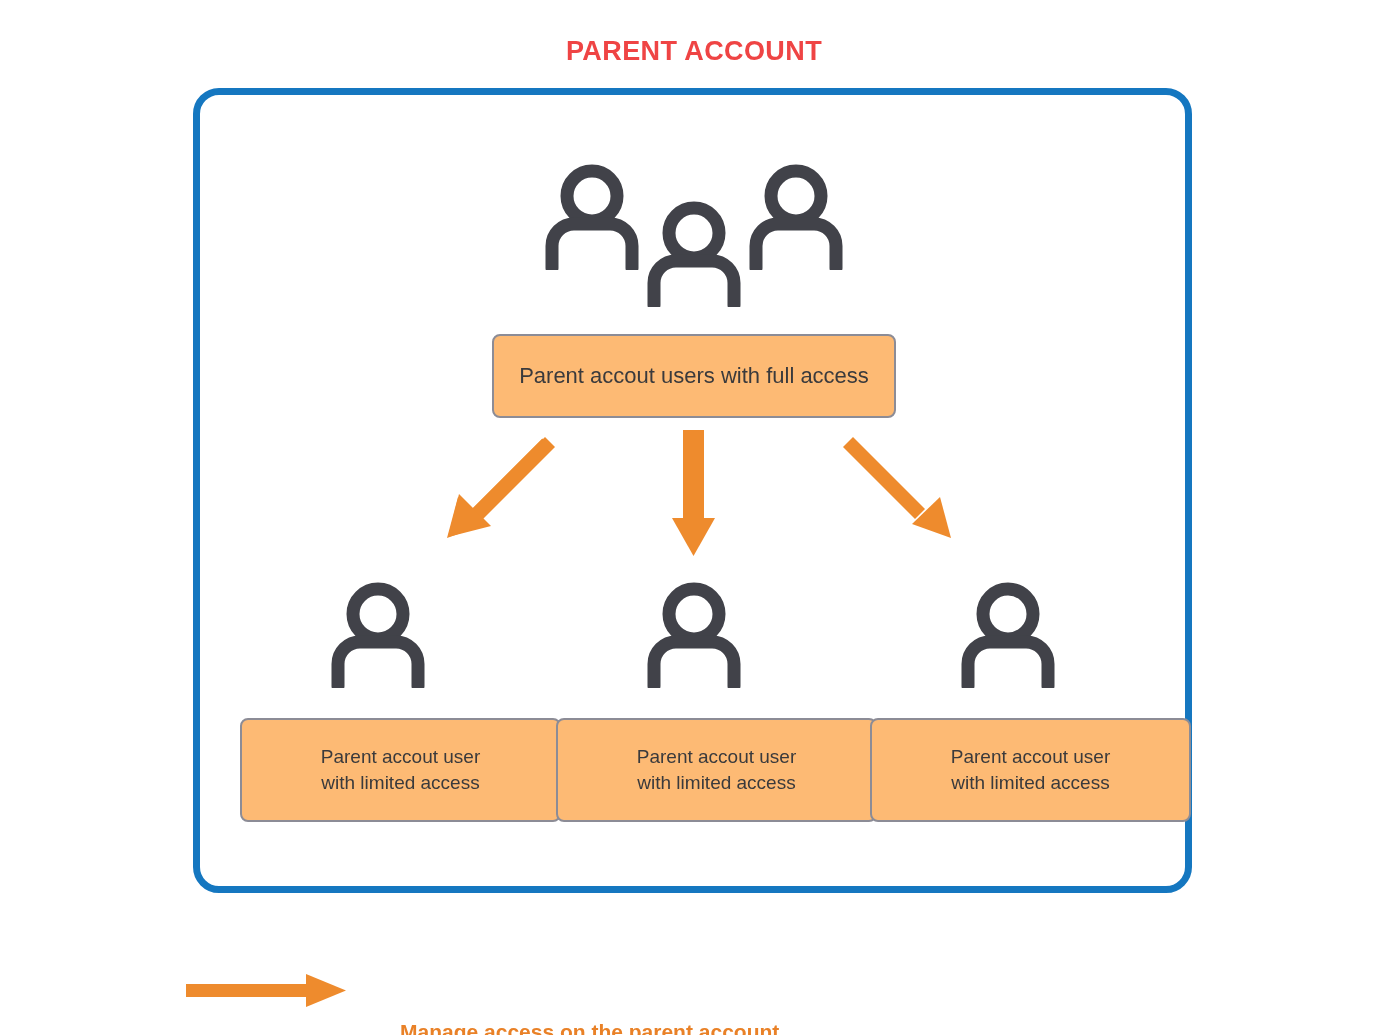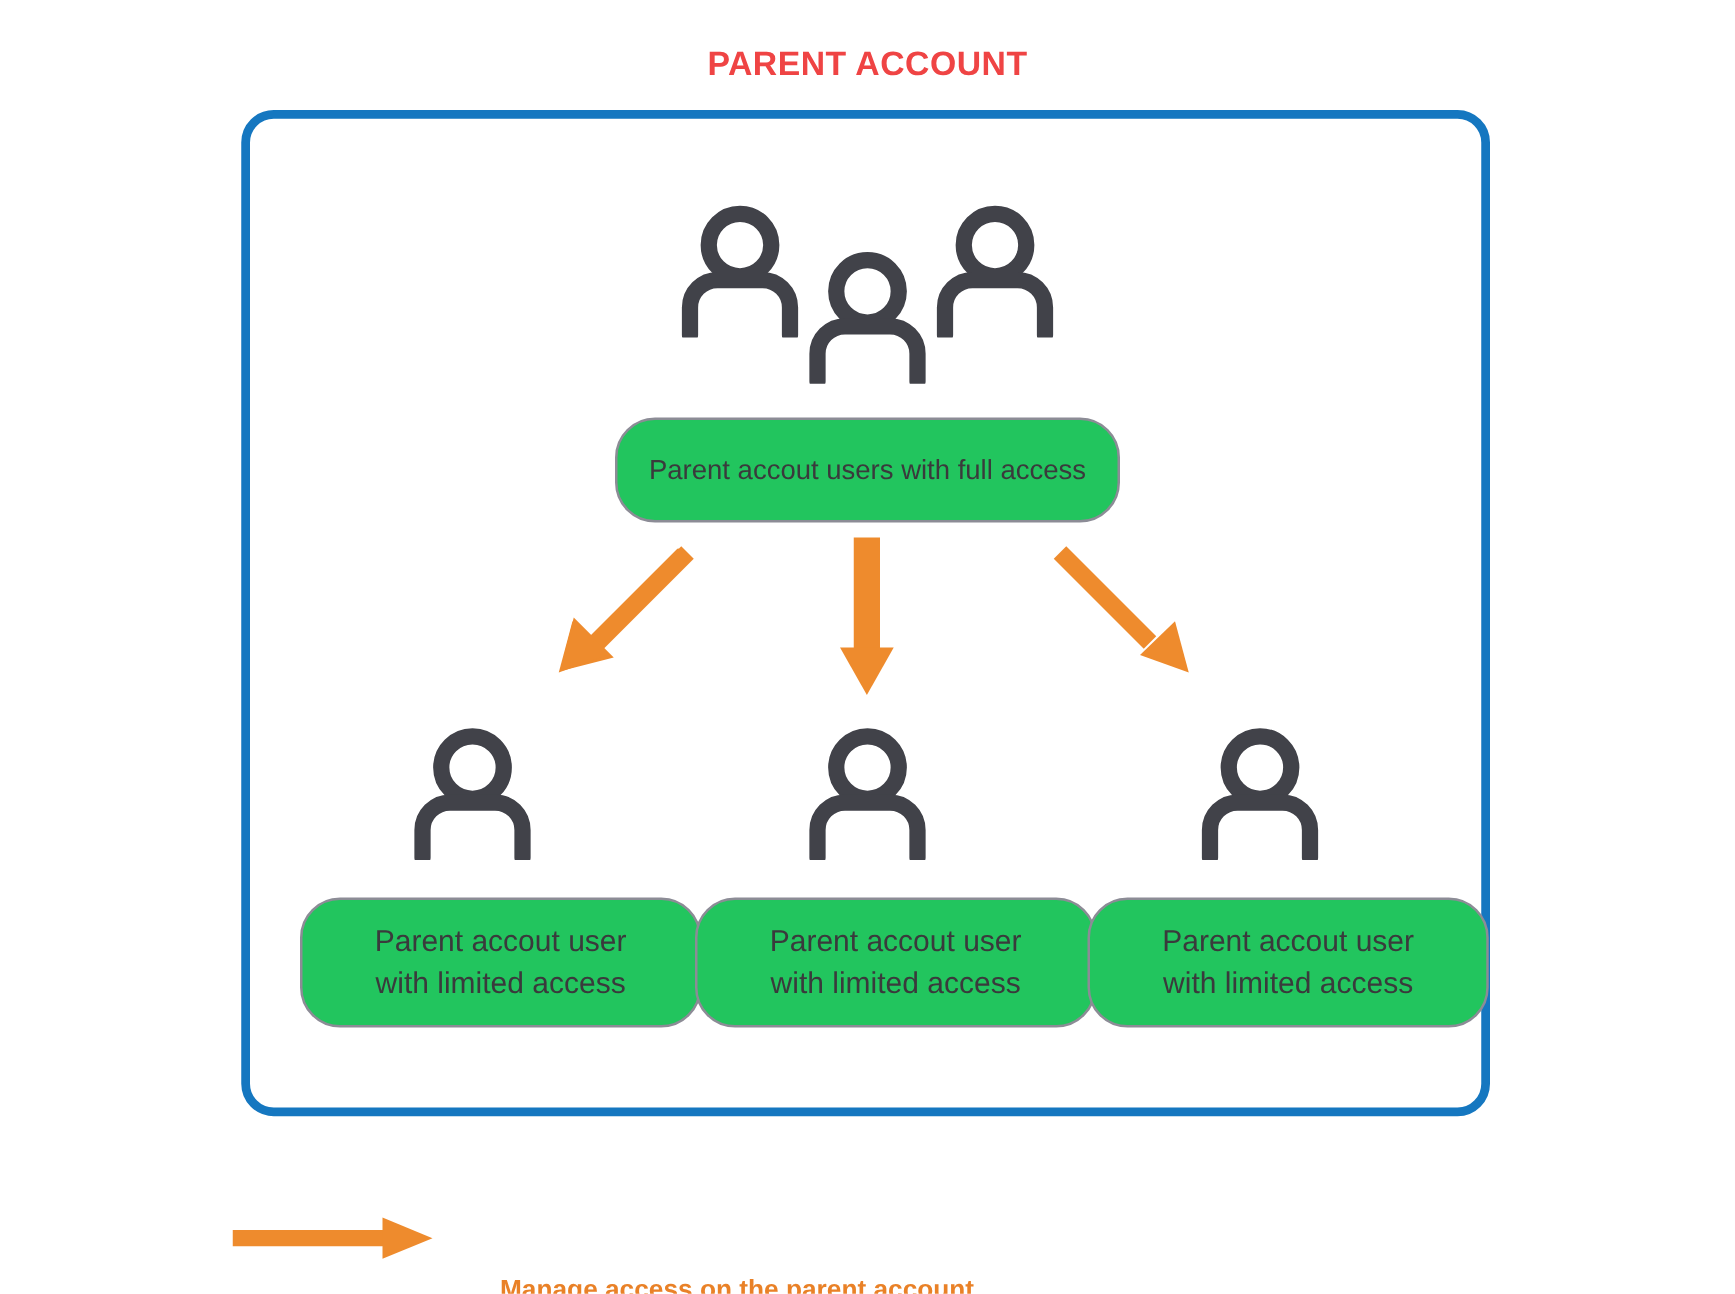--- a/index.html
+++ b/index.html
@@ -72,22 +72,22 @@
   }
   .pi-left   { left: 322px; }
   .pi-center { left: 638px; }
   .pi-right  { left: 952px; }
 
   
   .label-box {
     position: absolute;
     box-sizing: border-box;
     border: 2px solid #8c8c96;
-    border-radius: 32px;
-    background: #22c55e;
+    border-radius: 8px;
+    background: #fdba74;
     display: flex;
     align-items: center;
     justify-content: center;
     text-align: center;
     color: #3a3a3c;
     font-size: 22px;
     line-height: 1.38;
   }
 
   .label-box-full {
@@ -95,21 +95,21 @@
     top: 334px;
     width: 404px;
     height: 84px;
     font-size: 22px;
   }
 
   .label-box-limited {
     top: 718px;
     width: 321px;
     height: 104px;
-    font-size: 24px;
+    font-size: 19px;
   }
   .lb-left   { left: 240px; }
   .lb-center { left: 556px; }
   .lb-right  { left: 870px; }
 
   .label-line {
     display: block;
   }
 
   

